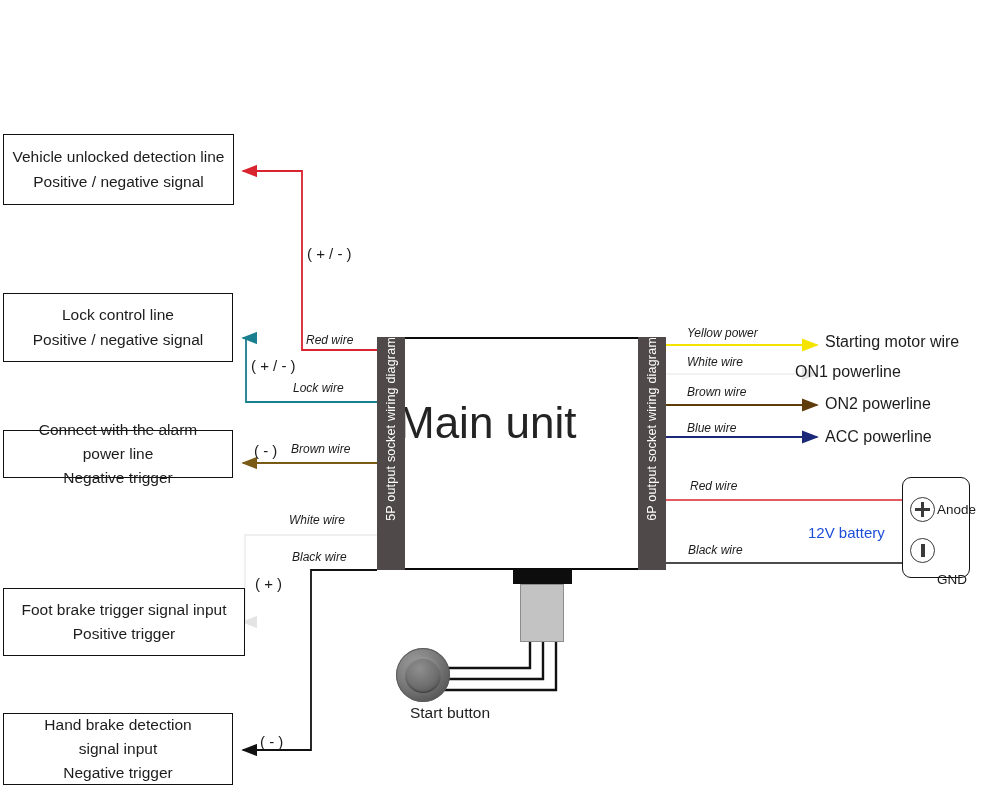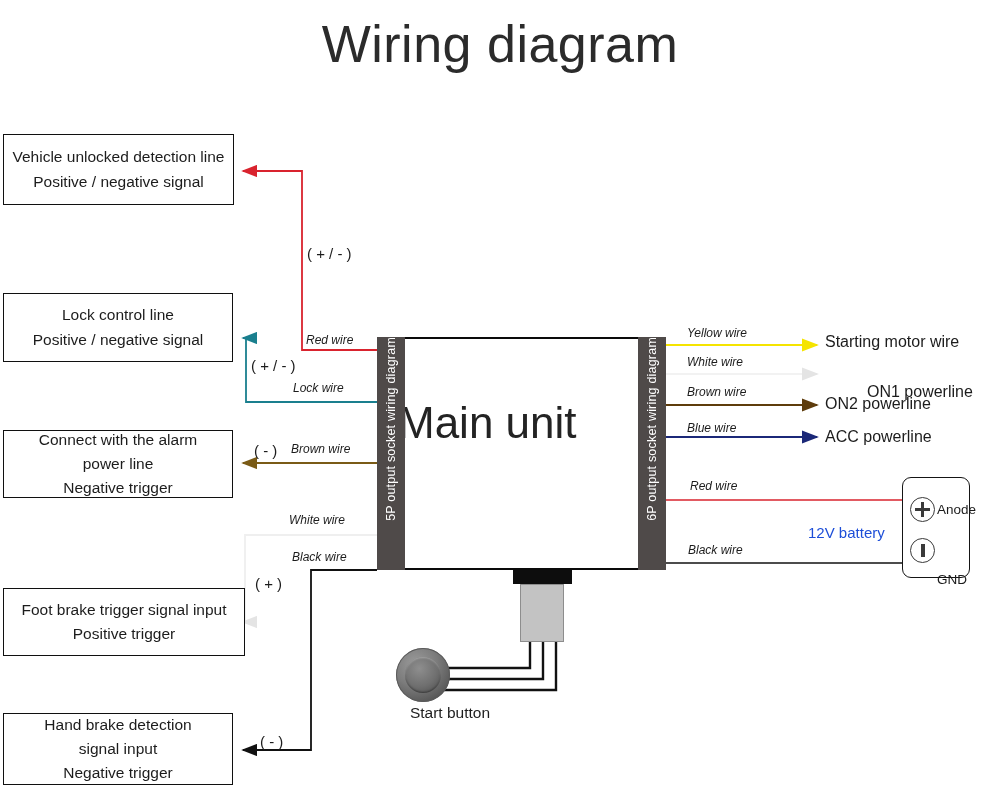--- a/index.html
+++ b/index.html
@@ -192,33 +192,32 @@
 
     <path d="M 666 500 L 903 500" fill="none" stroke="#d9232e" stroke-width="1.6"></path>
 
     <path d="M 666 563 L 903 563" fill="none" stroke="#111111" stroke-width="1.6"></path>
 
     <path d="M 530 642 L 530 668 L 437 668" fill="none" stroke="#111111" stroke-width="2.4"></path>
     <path d="M 543 642 L 543 679 L 437 679" fill="none" stroke="#111111" stroke-width="2.4"></path>
     <path d="M 556 642 L 556 690 L 437 690" fill="none" stroke="#111111" stroke-width="2.4"></path>
   </svg>
 
-  <div id="page-title">Wiring diagram</div>
 
   <div class="callout" id="box-vehicle-unlocked" style="left:3px;top:134px;width:231px;height:71px;">
     <span class="ln">Vehicle unlocked detection line</span>
     <span class="ln">Positive / negative signal</span>
   </div>
 
   <div class="callout" id="box-lock-control" style="left:3px;top:293px;width:230px;height:69px;">
     <span class="ln">Lock control line</span>
     <span class="ln">Positive / negative signal</span>
   </div>
 
-  <div class="callout" id="box-alarm-power" style="left:3px;top:430px;width:230px;height:68px;">
+  <div class="callout" id="box-alarm-power" style="left:3px;top:430px;width:230px;height:48px;">
     <span class="ln">Connect with the alarm</span>
     <span class="ln">power line</span>
     <span class="ln">Negative trigger</span>
   </div>
 
   <div class="callout" id="box-foot-brake" style="left:3px;top:588px;width:242px;height:68px;">
     <span class="ln">Foot brake trigger signal input</span>
     <span class="ln">Positive trigger</span>
   </div>
 
@@ -262,25 +261,25 @@
   <div class="wire-name" style="left:291px;top:442px;">Brown wire</div>
   <div class="wire-name" style="left:289px;top:513px;">White wire</div>
   <div class="wire-name" style="left:292px;top:550px;">Black wire</div>
 
   <div class="polarity" style="left:307px;top:245px;">( + / - )</div>
   <div class="polarity" style="left:251px;top:357px;">( + / - )</div>
   <div class="polarity" style="left:254px;top:442px;">( - )</div>
   <div class="polarity" style="left:255px;top:575px;">( + )</div>
   <div class="polarity" style="left:260px;top:733px;">( - )</div>
 
-  <div class="wire-name" style="left:687px;top:326px;">Yellow wire</div>
+  <div class="wire-name" style="left:687px;top:326px;">Yellow power</div>
   <div class="wire-name" style="left:687px;top:355px;">White wire</div>
   <div class="wire-name" style="left:687px;top:385px;">Brown wire</div>
   <div class="wire-name" style="left:687px;top:421px;">Blue wire</div>
   <div class="wire-name" style="left:690px;top:479px;">Red wire</div>
   <div class="wire-name" style="left:688px;top:543px;">Black wire</div>
 
   <div class="dest-name" style="left:825px;top:333px;">Starting motor wire</div>
-  <div class="dest-name" style="left:867px;top:363px;margin-top:20px;">ON1 powerline</div>
+  <div class="dest-name" style="left:795px;top:363px;">ON1 powerline</div>
   <div class="dest-name" style="left:825px;top:395px;">ON2 powerline</div>
   <div class="dest-name" style="left:825px;top:428px;">ACC powerline</div>
 
 </div>
 
 </body></html>

